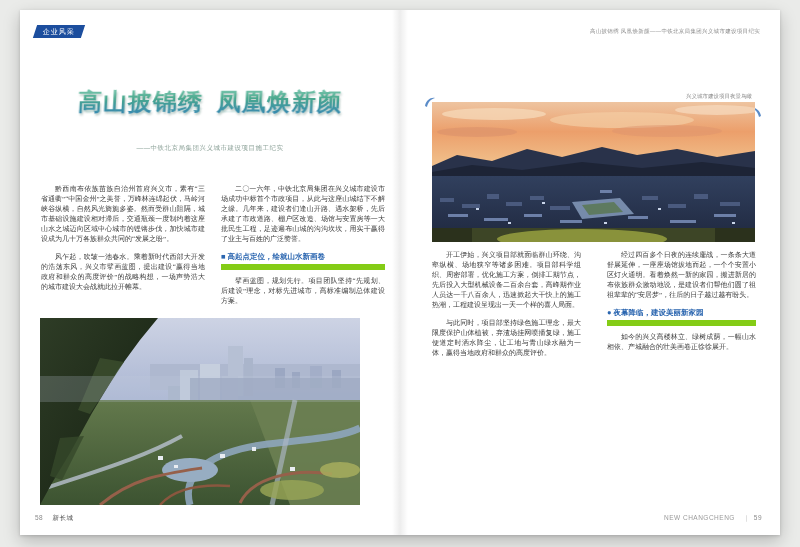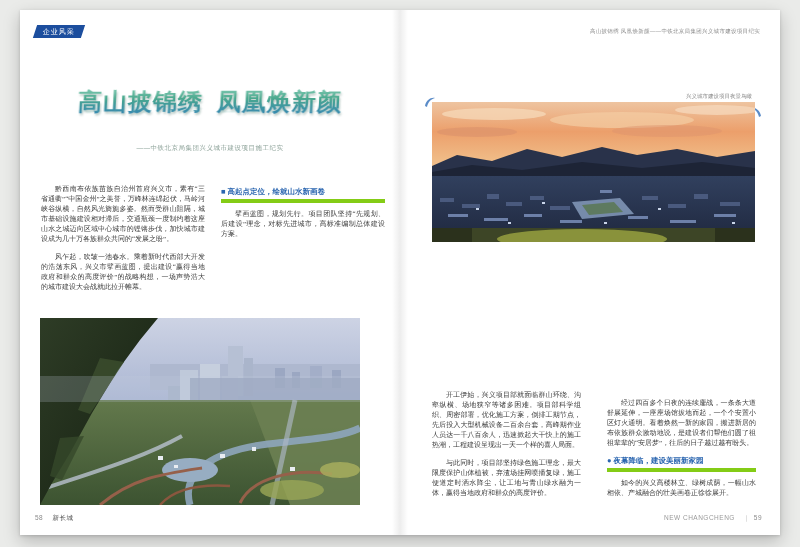--- a/index.html
+++ b/index.html
@@ -52,30 +52,30 @@
             mask-image:linear-gradient(to bottom, rgba(0,0,0,.9), transparent 75%);
   }
   .title-reflect .t2 { margin-left:14px; }
   .subtitle {
     margin-top:6px; font-size:6.5px; color:#8fa49b; letter-spacing:.5px;
     font-family:"Liberation Sans", sans-serif;
   }
 
   .cols { position:absolute; display:flex; overflow:hidden; }
   .cols-left { left:21px; top:174px; width:344px; height:134px; gap:16px; }
-  .cols-right { left:32px; top:240px; width:324px; height:256px; gap:26px;align-items:flex-end; }
+  .cols-right { left:32px; top:240px; width:324px; height:256px; gap:26px; }
   .col { flex:1; }
   .col p {
     font-size:7px; line-height:10px; color:#3b3b3b;
     text-align:justify; text-indent:2em; margin-bottom:8px;
   }
   .sec-head {
     font-family:"Liberation Sans", sans-serif;
     font-size:7.5px; font-weight:bold; color:#2b66b0;
-    border-bottom:4px solid #84cc16; padding-bottom:2px; margin:3px 0 6px;
+    border-bottom:6px solid #84cc16; padding-bottom:2px; margin:3px 0 6px;
     white-space:nowrap; overflow:hidden;
   }
 
   .photo { position:absolute; overflow:hidden; }
   .photo svg { display:block; width:100%; height:100%; }
   .photo-left  { left:20px; top:308px; width:320px; height:187px; }
   .photo-right { left:32px;  top:92px;  width:323px; height:140px; }
 
   .footer {
     position:absolute; bottom:12px; font-size:6.5px; color:#9a9a9a;
@@ -120,20 +120,21 @@
       </div>
       <div class="subtitle">——中铁北京局集团兴义城市建设项目施工纪实</div>
     </div>
 
     <div class="cols cols-left">
       <div class="col">
         <p>黔西南布依族苗族自治州首府兴义市，素有“三省通衢”“中国金州”之美誉，万峰林连绵起伏，马岭河峡谷纵横，自然风光旖旎多姿。然而受群山阻隔，城市基础设施建设相对滞后，交通瓶颈一度制约着这座山水之城迈向区域中心城市的铿锵步伐，加快城市建设成为几十万各族群众共同的“发展之盼”。</p>
         <p>风乍起，吹皱一池春水。乘着新时代西部大开发的浩荡东风，兴义市擘画蓝图，提出建设“赢得当地政府和群众的高度评价”的战略构想，一场声势浩大的城市建设大会战就此拉开帷幕。</p>
       </div>
       <div class="col">
+        <p>二〇一六年，中铁北京局集团在兴义城市建设市场成功中标首个市政项目，从此与这座山城结下不解之缘。几年来，建设者们逢山开路、遇水架桥，先后承建了市政道路、棚户区改造、场馆与安置房等一大批民生工程，足迹遍布山城的沟沟坎坎，用实干赢得了业主与百姓的广泛赞誉。</p>
         <div class="sec-head">■ 高起点定位，绘就山水新画卷</div>
         <p>擘画蓝图，规划先行。项目团队坚持“先规划、后建设”理念，对标先进城市，高标准编制总体建设方案。</p>
       </div>
     </div>
 
     <div class="photo photo-left">
       <svg viewBox="0 0 320 187" preserveAspectRatio="none">
         <defs>
           <linearGradient id="lg-sky" x1="0" y1="0" x2="0" y2="1">
             <stop offset="0" stop-color="#cdd3e4"></stop>

